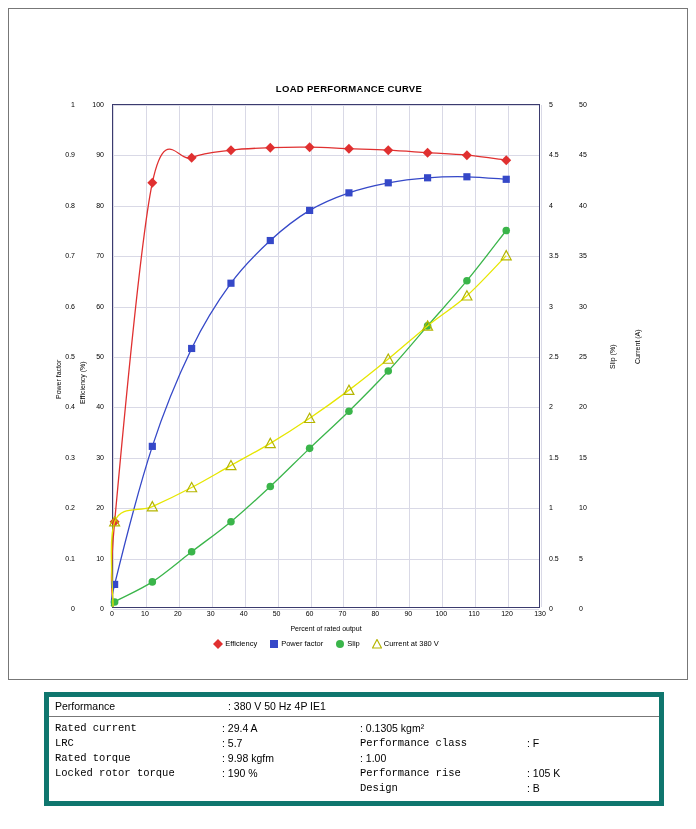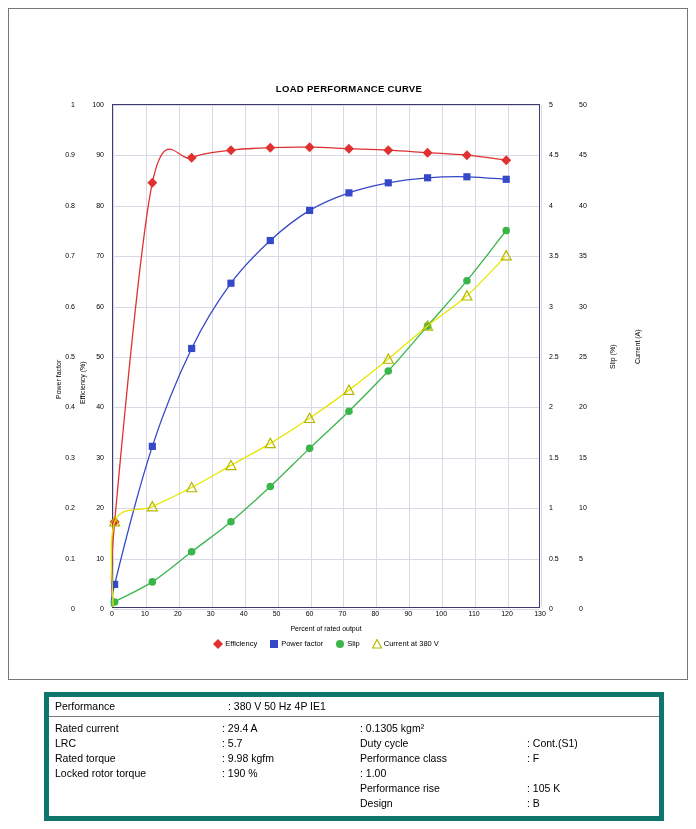--- a/index.html
+++ b/index.html
@@ -41,21 +41,21 @@
   .legend .item{display:flex;align-items:center;gap:3px;}
   .lmark{width:9px;height:9px;display:inline-block;position:relative;}
 
   
   .perf{position:absolute;left:8px;top:692px;width:620px;border:5px solid #0f766e;box-sizing:border-box;margin-left:36px;}
   .perf .row1{display:flex;font-size:10.5px;padding:3px 0 4px 6px;border-bottom:1px solid #777;}
   .perf .row1 .k{width:173px;}
   .specs{display:flex;font-size:10.5px;padding:4px 0 5px 0;}
   .specs .col{width:50%;box-sizing:border-box;padding-left:6px;}
   .specs .line{display:flex;line-height:15px;}
-  .specs .line .k{width:167px;}
+  .specs .line .k{width:167px;font-family:Liberation Mono, monospace;}
   .specs .line .v{flex:1;}
 </style>
 </head>
 <body>
 
 <div class="page">
 
   <div class="chart-panel">
     <div class="chart-title">LOAD PERFORMANCE CURVE</div>
 
@@ -274,24 +274,20 @@
           <div class="line">
             <div class="k">Locked rotor torque</div>
             <div class="v">: 190 %</div>
           </div>
         </div>
       <div class="col" id="spec-right">
           <div class="line">
             <div class="v">: 0.1305 kgm²</div>
           </div>
           <div class="line">
-            <div class="k">Duty cycle</div>
-            <div class="v">: Cont.(S1)</div>
-          </div>
-          <div class="line">
             <div class="k">Performance class</div>
             <div class="v">: F</div>
           </div>
           <div class="line">
             <div class="v">: 1.00</div>
           </div>
           <div class="line">
             <div class="k">Performance rise</div>
             <div class="v">: 105 K</div>
           </div>

